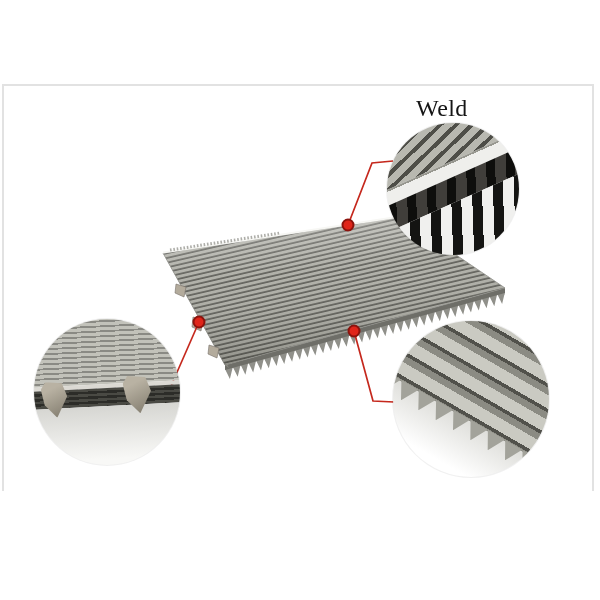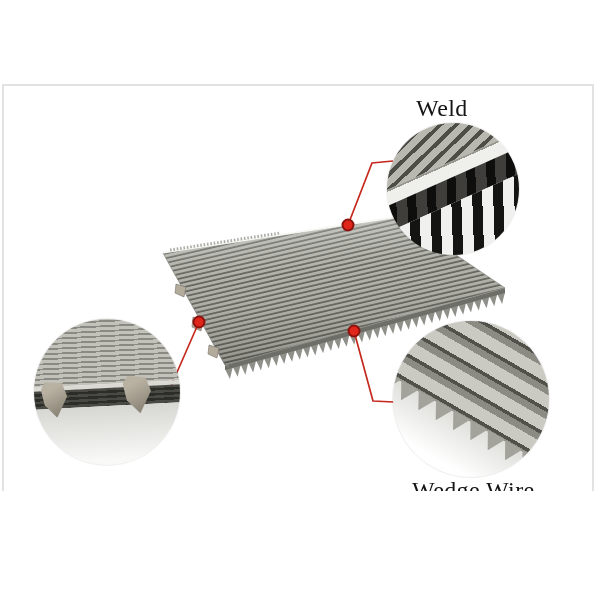--- a/index.html
+++ b/index.html
@@ -127,15 +127,14 @@
 
   <div class="inset" id="inset-wire">
     <div class="rot ic-rot">
       <div class="band ic-stripes"></div>
       <div class="band ic-white"></div>
       <div class="band ic-teeth" style="clip-path: polygon(0% 0%, 3.8% 100%, 7.7% 0%, 11.5% 100%, 15.4% 0%, 19.2% 100%, 23.1% 0%, 26.9% 100%, 30.8% 0%, 34.6% 100%, 38.5% 0%, 42.3% 100%, 46.2% 0%, 50% 100%, 53.8% 0%, 57.7% 100%, 61.5% 0%, 65.4% 100%, 69.2% 0%, 73.1% 100%, 76.9% 0%, 80.8% 100%, 84.6% 0%, 88.5% 100%, 92.3% 0%, 96.2% 100%, 100% 0%);"></div>
     </div>
   </div>
 
   <div class="label" id="label-weld">Weld</div>
-  <div class="label" id="label-wire">Wedge Wire</div>
 
 </div>
 
 </body></html>

